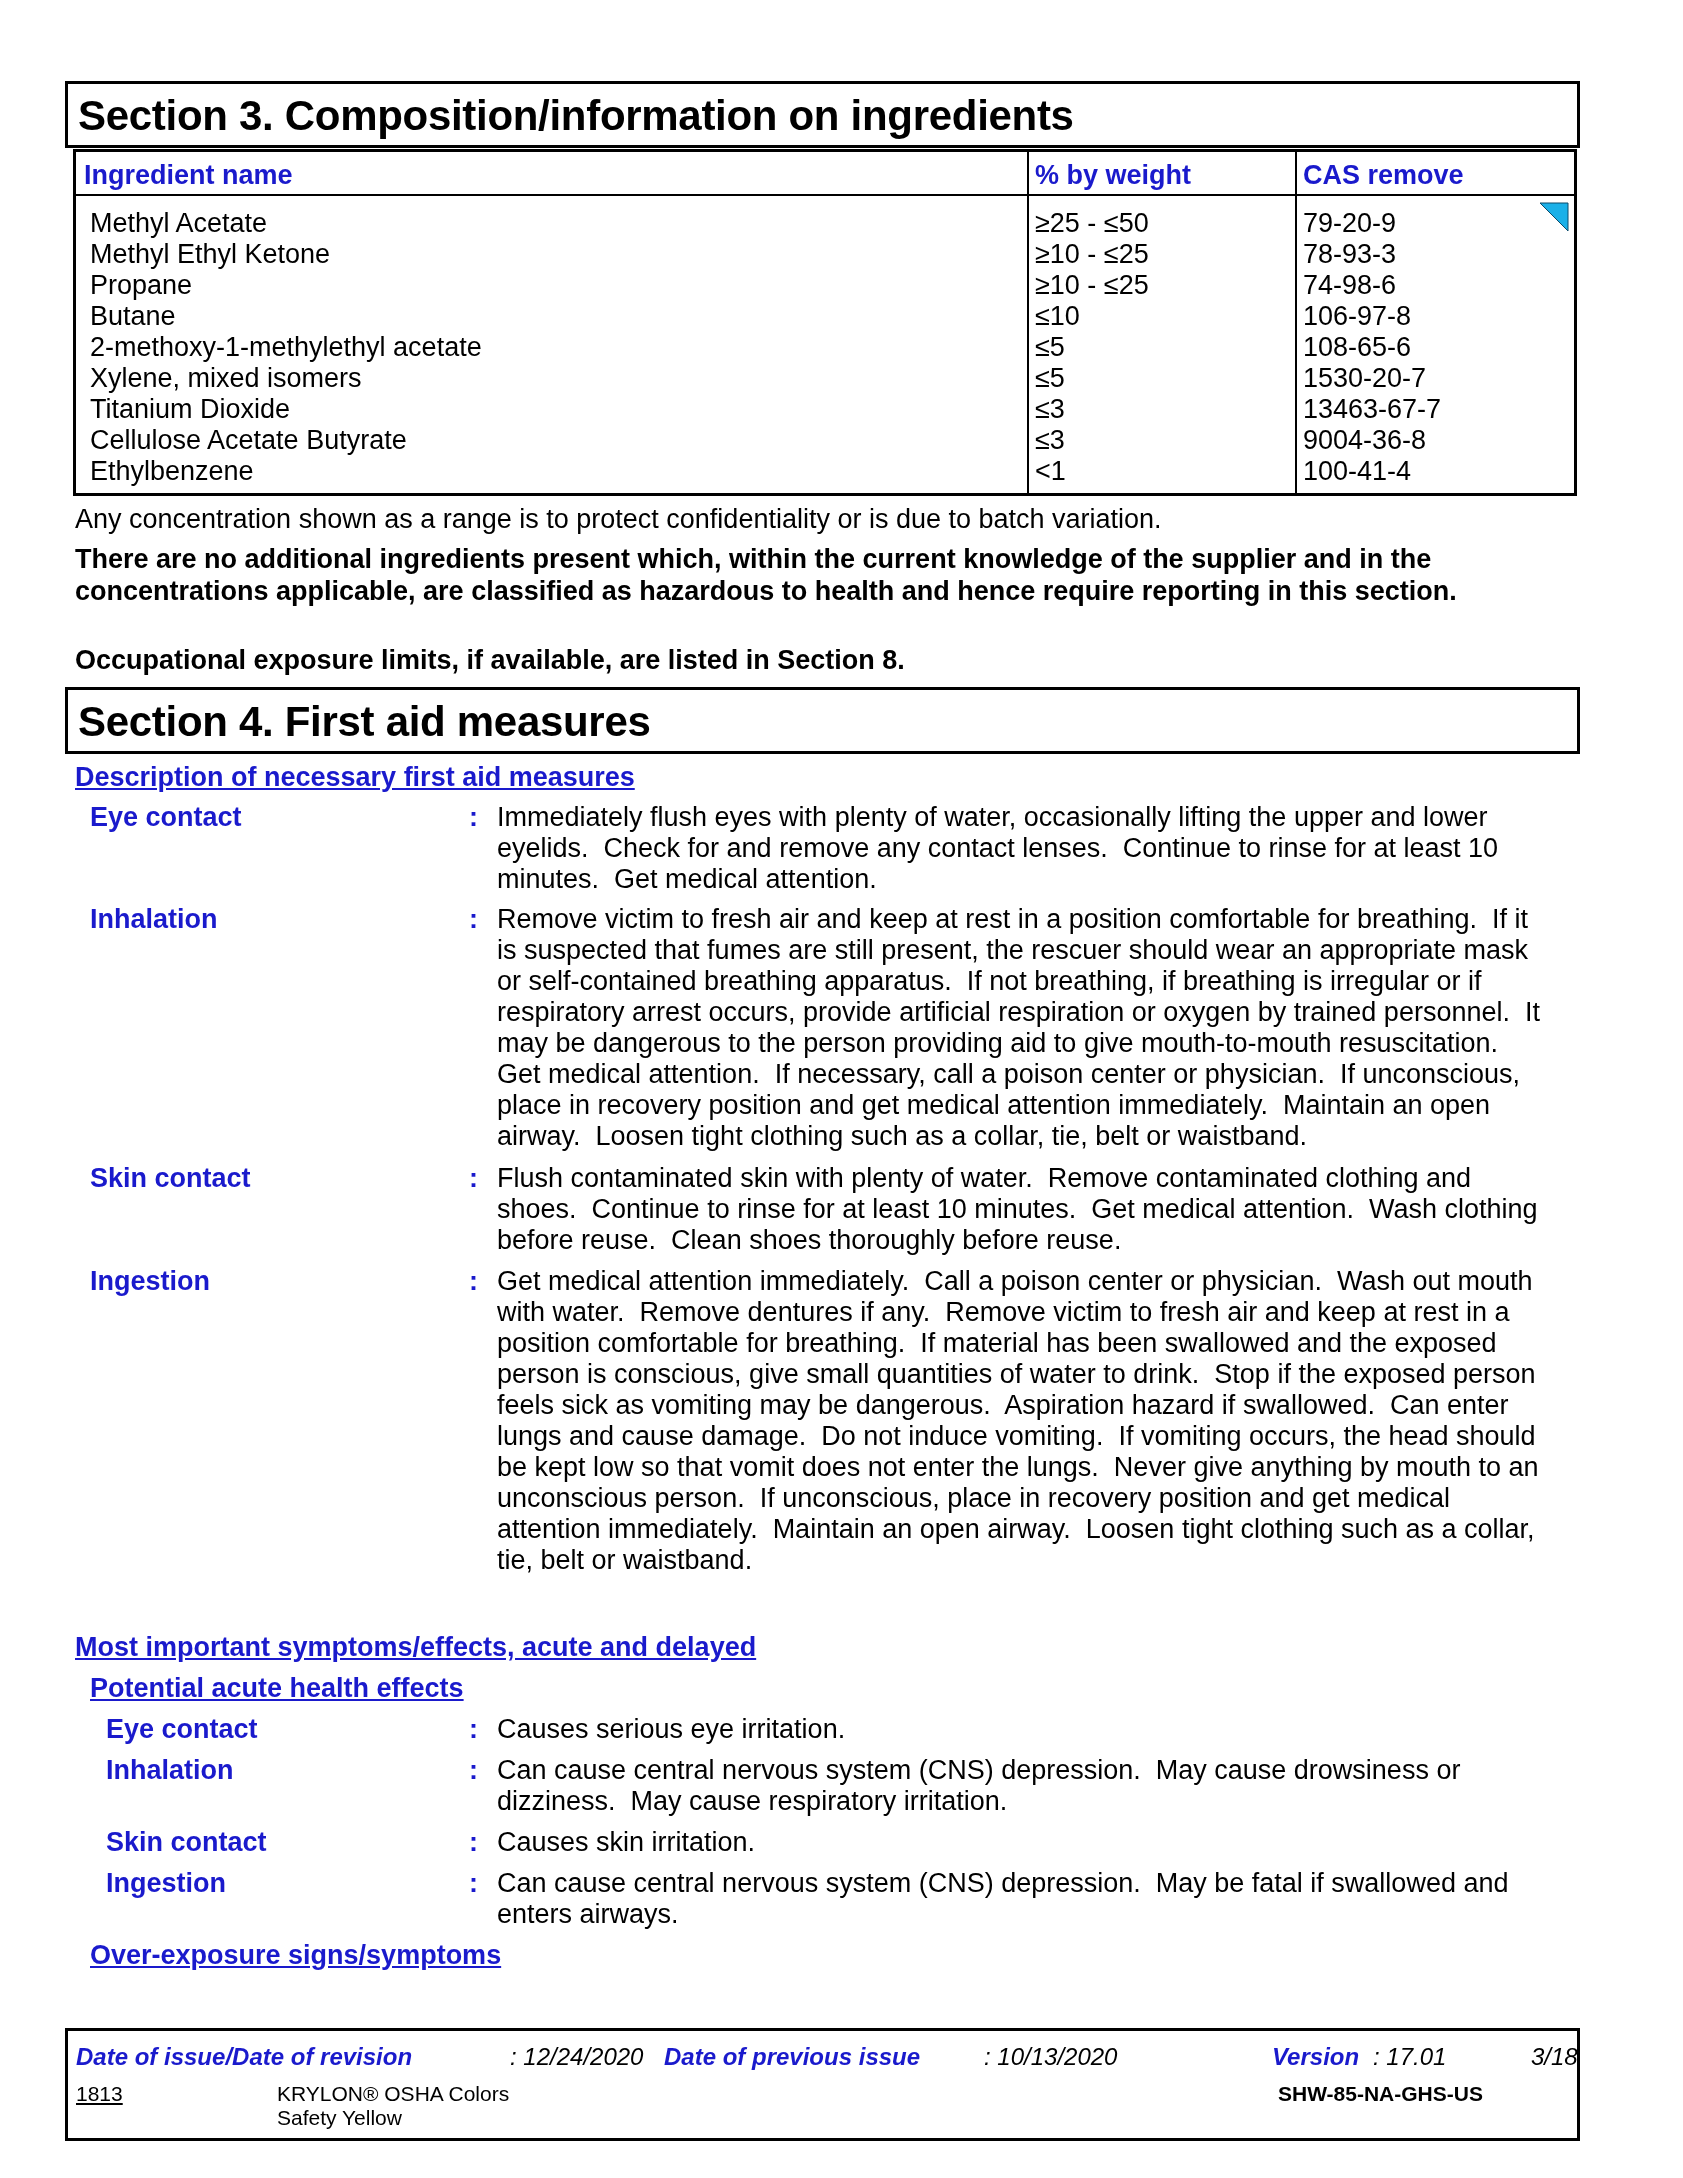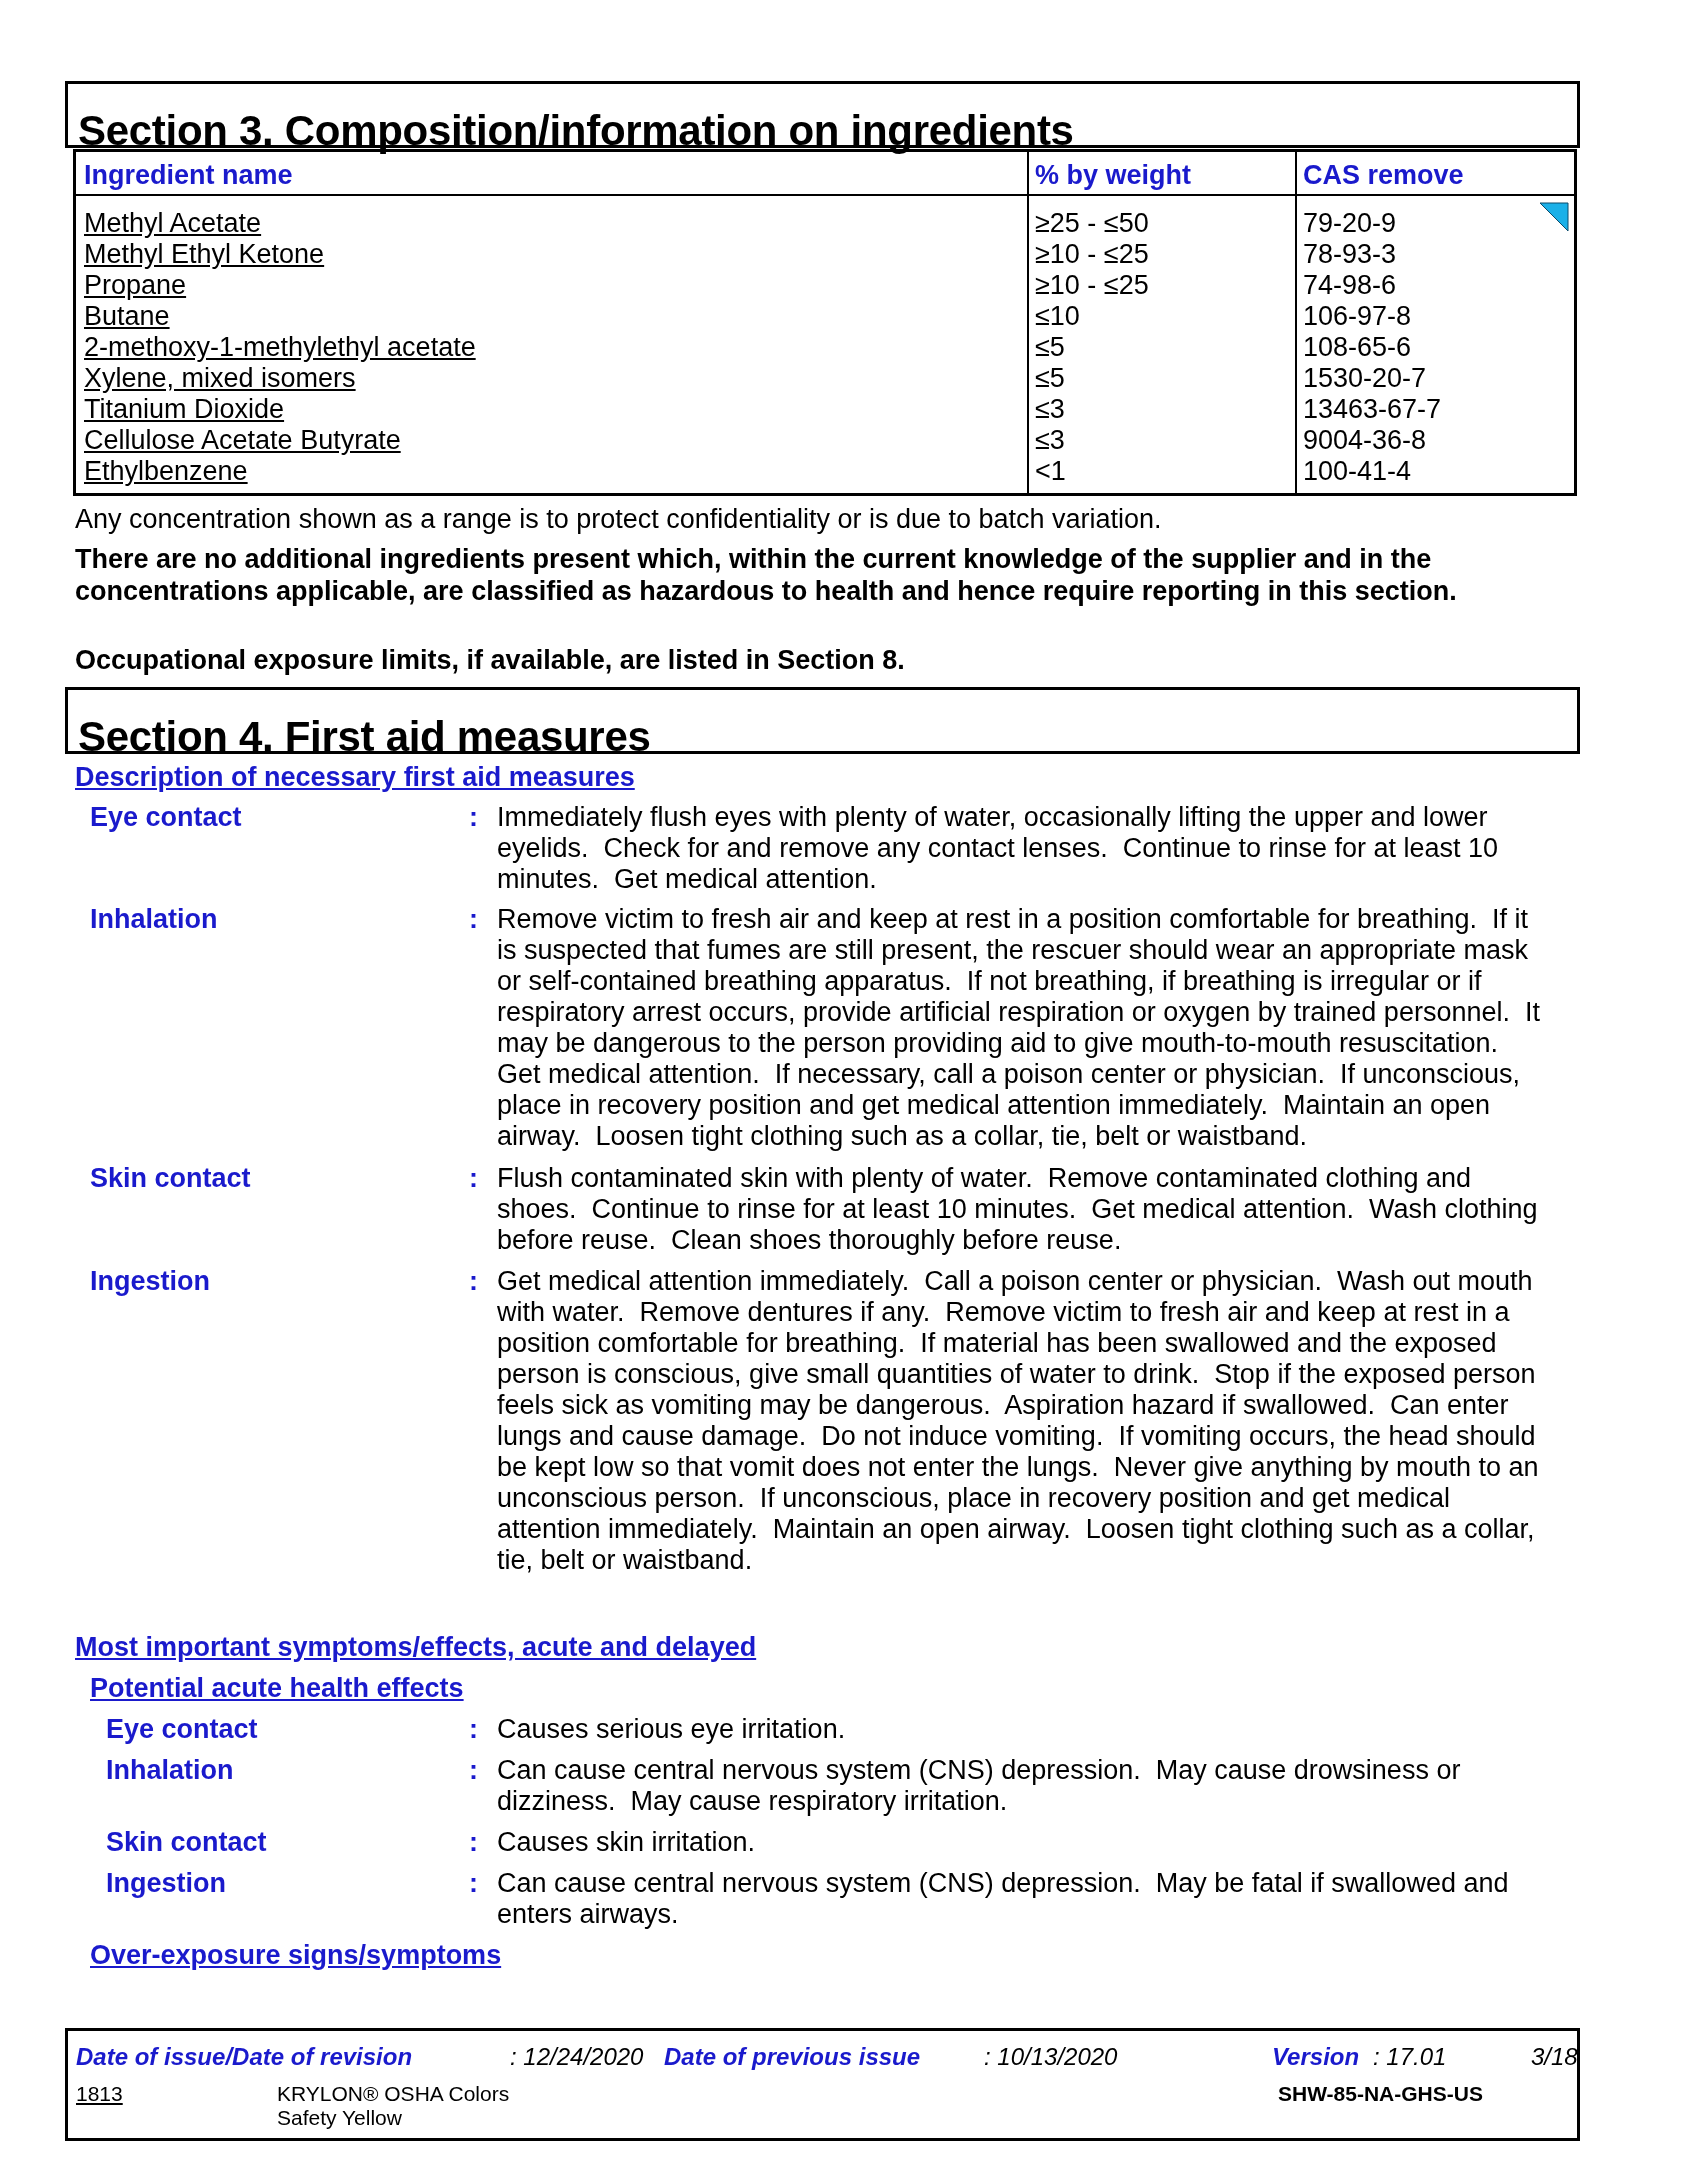--- a/index.html
+++ b/index.html
@@ -6,21 +6,21 @@
   body {
     width: 1683px; height: 2178px; position: relative; overflow: hidden;
     font-family: "Liberation Sans", sans-serif; color: #000;
   }
   .sec-box {
     position: absolute; left: 65px; width: 1515px;
     border: 3px solid #000; background: #fff; box-sizing: border-box;
   }
   .sec-title {
     position: absolute; left: 10px; font-weight: bold; font-size: 42px;
-    letter-spacing: -0.3px; white-space: nowrap; margin-top: 15px;
+    letter-spacing: -0.3px; white-space: nowrap;
   }
   
   .ing-table {
     position: absolute; left: 73px; top: 149px; width: 1504px; height: 347px;
     border: 3px solid #000; box-sizing: border-box;
   }
   .ing-table .vline { position: absolute; top: 0; bottom: 0; width: 0; border-left: 2px solid #000; }
   .ing-table .hline { position: absolute; left: 0; right: 0; height: 0; border-top: 2px solid #000; top: 42px; }
   .th {
     position: absolute; top: 8px; color: #1a1acc; font-weight: bold; font-size: 27px; white-space: nowrap;
@@ -63,21 +63,21 @@
 
 <div class="ing-table">
   <div class="hline"></div>
   <div class="vline" style="left:951px;"></div>
   <div class="vline" style="left:1219px;"></div>
 
   <div class="th" style="left:8px;">Ingredient name</div>
   <div class="th" style="left:959px;">% by weight</div>
   <div class="th" style="left:1227px;">CAS remove</div>
 
-  <div class="col" id="col-name" style="left:8px;text-decoration:underline;">
+  <div class="col" id="col-name" style="left:14px;">
       <div>Methyl Acetate</div>
       <div>Methyl Ethyl Ketone</div>
       <div>Propane</div>
       <div>Butane</div>
       <div>2-methoxy-1-methylethyl acetate</div>
       <div>Xylene, mixed isomers</div>
       <div>Titanium Dioxide</div>
       <div>Cellulose Acetate Butyrate</div>
       <div>Ethylbenzene</div>
     </div>

